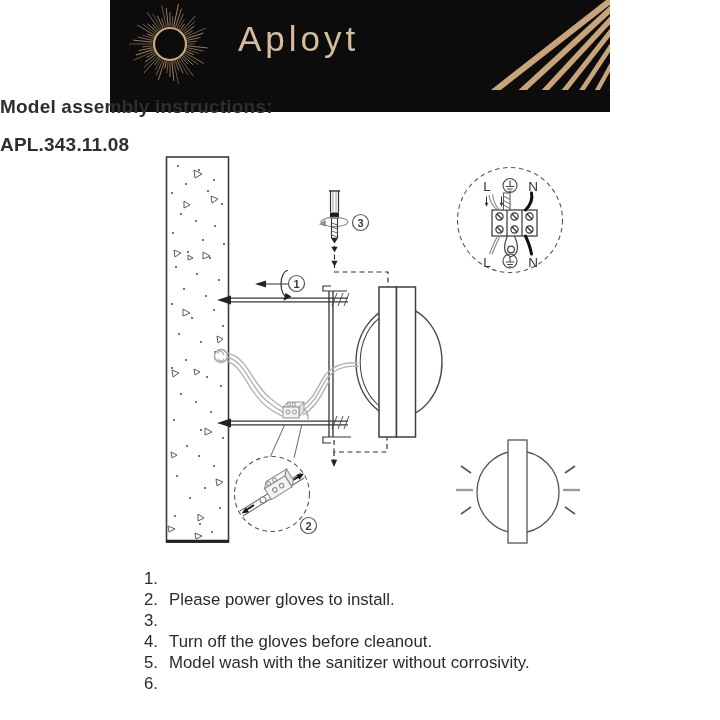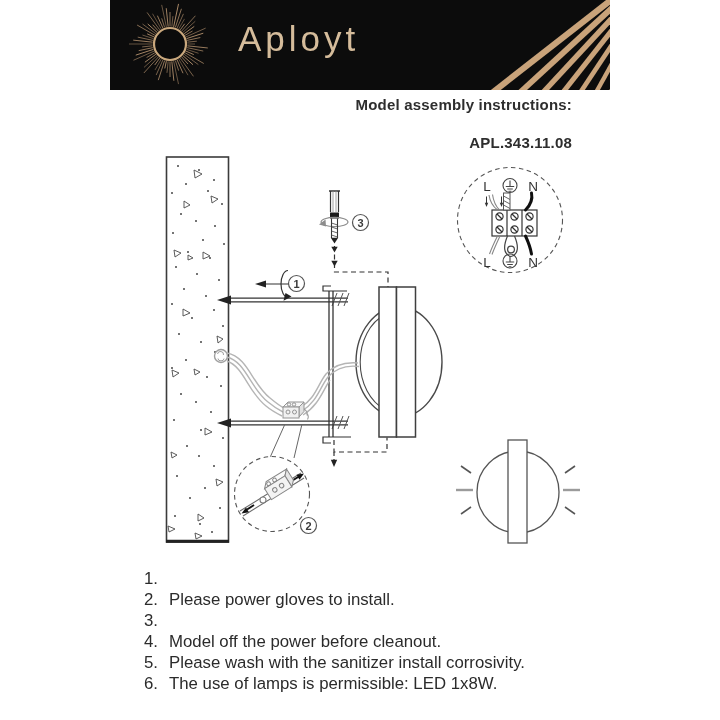--- a/index.html
+++ b/index.html
@@ -1,23 +1,23 @@
 <!DOCTYPE html>
 <html><head>
 <meta charset="utf-8">
 <style>
   html,body{margin:0;padding:0;background:#e9e9e9;}
   .page{position:relative;width:720px;height:720px;background:#ffffff;overflow:hidden;
         font-family:"Liberation Sans",sans-serif;margin:0 auto;}
-  .banner{position:absolute;left:110px;top:0;width:500px;height:90px;background:#0c0c0c;overflow:hidden;}
+  .banner{position:absolute;left:110px;top:0;width:500px;height:112px;background:#0c0c0c;overflow:hidden;}
   .banner svg{position:absolute;left:0;top:0;}
   .brand-wordmark{position:absolute;left:128px;top:21px;font-size:35px;font-weight:400;
         letter-spacing:4px;color:#d5bc9b;line-height:1;}
-  .title-line{position:absolute;left:0;width:572px;text-align:right;color:#2e2e2e;
-        font-size:15px;font-weight:600;letter-spacing:.2px;}
+  .title-line{position:absolute;left:0;width:572px;text-align:left;color:#2e2e2e;
+        font-size:19px;font-weight:600;letter-spacing:.2px;}
   .t1{top:96px;}
   .t2{top:134px;}
   .diagram-svg{position:absolute;left:0;top:0;}
   .instr-list{position:absolute;left:128px;top:569px;width:470px;}
   .instr-row{display:flex;line-height:20.9px;font-size:16.8px;color:#2b2b2b;}
   .instr-num{width:30px;text-align:right;margin-right:11px;flex:none;}
   .badge{font:700 11px "Liberation Sans",sans-serif;fill:#3a3a3a;text-anchor:middle;}
   .tlabel{font:400 13.5px "Liberation Sans",sans-serif;fill:#333;text-anchor:middle;}
 </style>
 </head>
@@ -365,25 +365,24 @@
     </div>
     <div class="instr-row">
       <span class="instr-num">2.</span>
       <span class="instr-txt">Please power gloves to install.</span>
     </div>
     <div class="instr-row">
       <span class="instr-num">3.</span>
     </div>
     <div class="instr-row">
       <span class="instr-num">4.</span>
-      <span class="instr-txt">Model off the power before cleanout.</span>
+      <span class="instr-txt">Turn off the gloves before cleanout.</span>
     </div>
     <div class="instr-row">
       <span class="instr-num">5.</span>
-      <span class="instr-txt">Please wash with the sanitizer install corrosivity.</span>
+      <span class="instr-txt">Model wash with the sanitizer without corrosivity.</span>
     </div>
     <div class="instr-row">
       <span class="instr-num">6.</span>
-      <span class="instr-txt">The use of lamps is permissible: LED 1x8W.</span>
     </div>
   </div>
 
 </div>
 
 </body></html>

